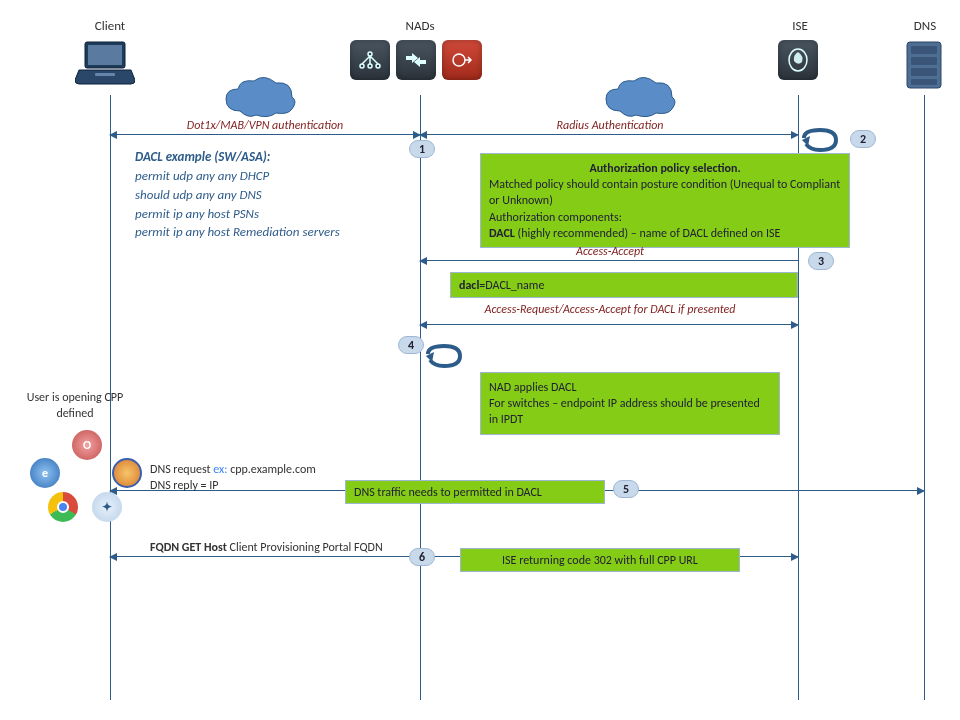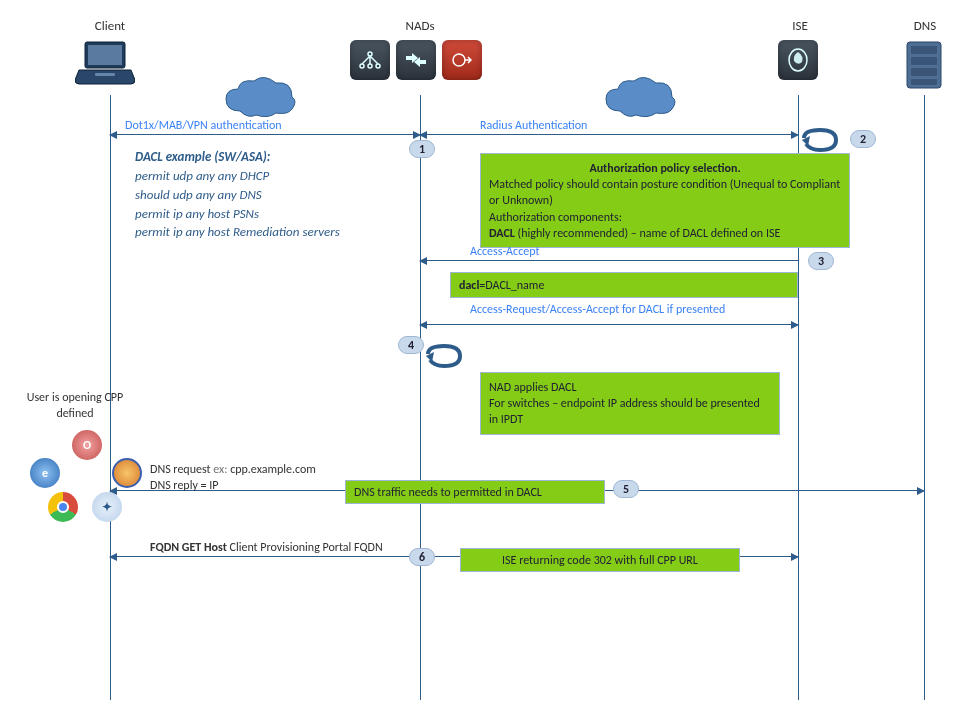--- a/index.html
+++ b/index.html
@@ -39,24 +39,25 @@
     height: 0;
     border-top: 4px solid transparent;
     border-bottom: 4px solid transparent;
     top: -3.5px;
   }
   .arrow-line.both::before { left: -1px; border-right: 8px solid #2e5c8a; }
   .arrow-line.both::after  { right: -1px; border-left: 8px solid #2e5c8a; }
   .arrow-line.left::before { left: -1px; border-right: 8px solid #2e5c8a; }
   .msg-label {
     position: absolute;
-    text-align: left;
-    color: #3b82f6;
+    text-align: center;
+    color: #7f1d1d;
     font-size: 12px;
     width: 280px;
+    font-style: italic;
   }
   .step-badge {
     position: absolute;
     background: #c9d9ec;
     border: 1px solid #9fb7d4;
     border-radius: 10px;
     padding: 1px 9px;
     font-size: 12px;
     color: #223;
     font-weight: bold;
@@ -99,21 +100,21 @@
   .cloud {
     position: absolute;
     width: 80px; height: 46px;
   }
   .cloud svg { width: 100%; height: 100%; }
   .browsers {
     position: absolute;
     width: 120px; height: 100px;
   }
   .br { position: absolute; width: 30px; height: 30px; border-radius: 50%; display:flex;align-items:center;justify-content:center;font-weight:bold;color:#fff;font-size:12px; }
-  .ex { color: #737373; }
+  .ex { color: #3b82f6; }
   .loop-arrow {
     position: absolute;
     width: 40px; height: 24px;
   }
   .loop-arrow svg { width: 100%; height: 100%; }
 </style>
 </head>
 <body>
 
 <div class="actor-label" style="left:70px; top:18px; width:80px;">Client</div>

